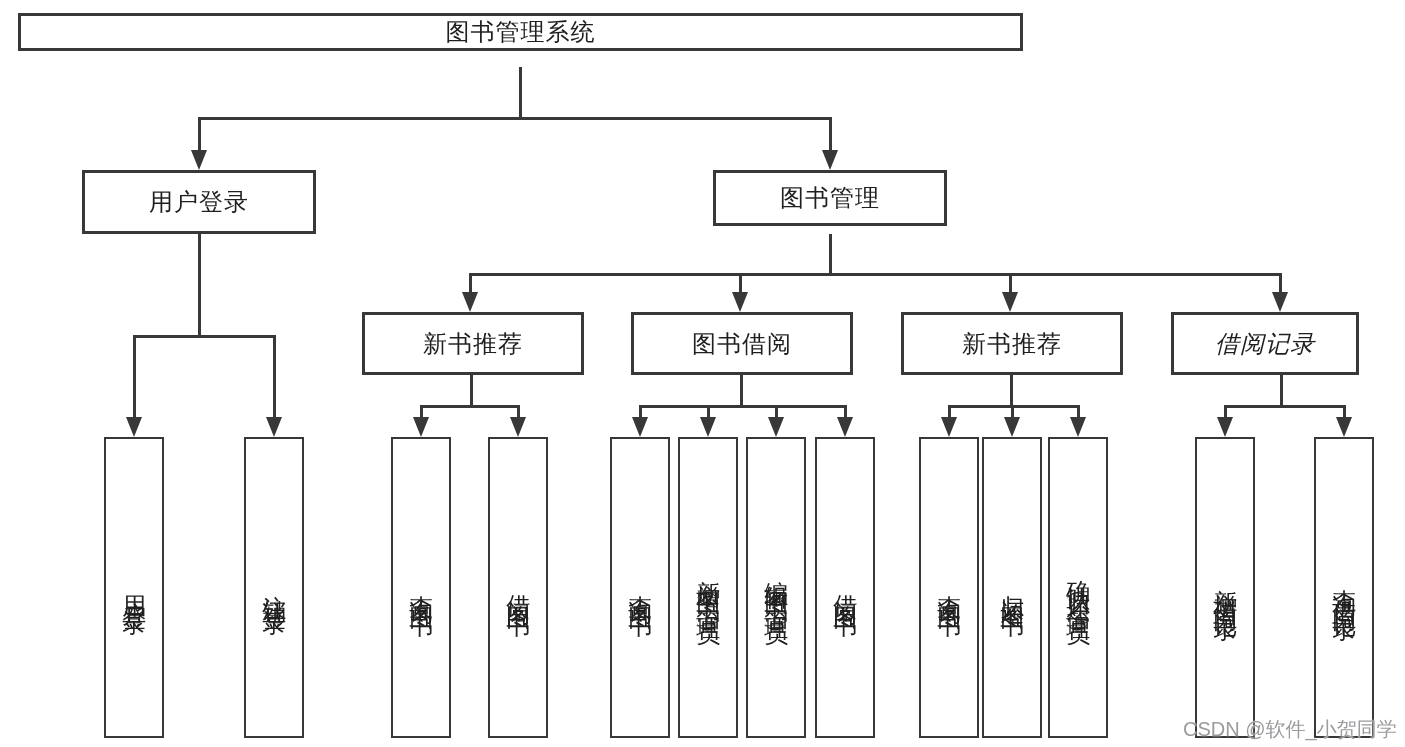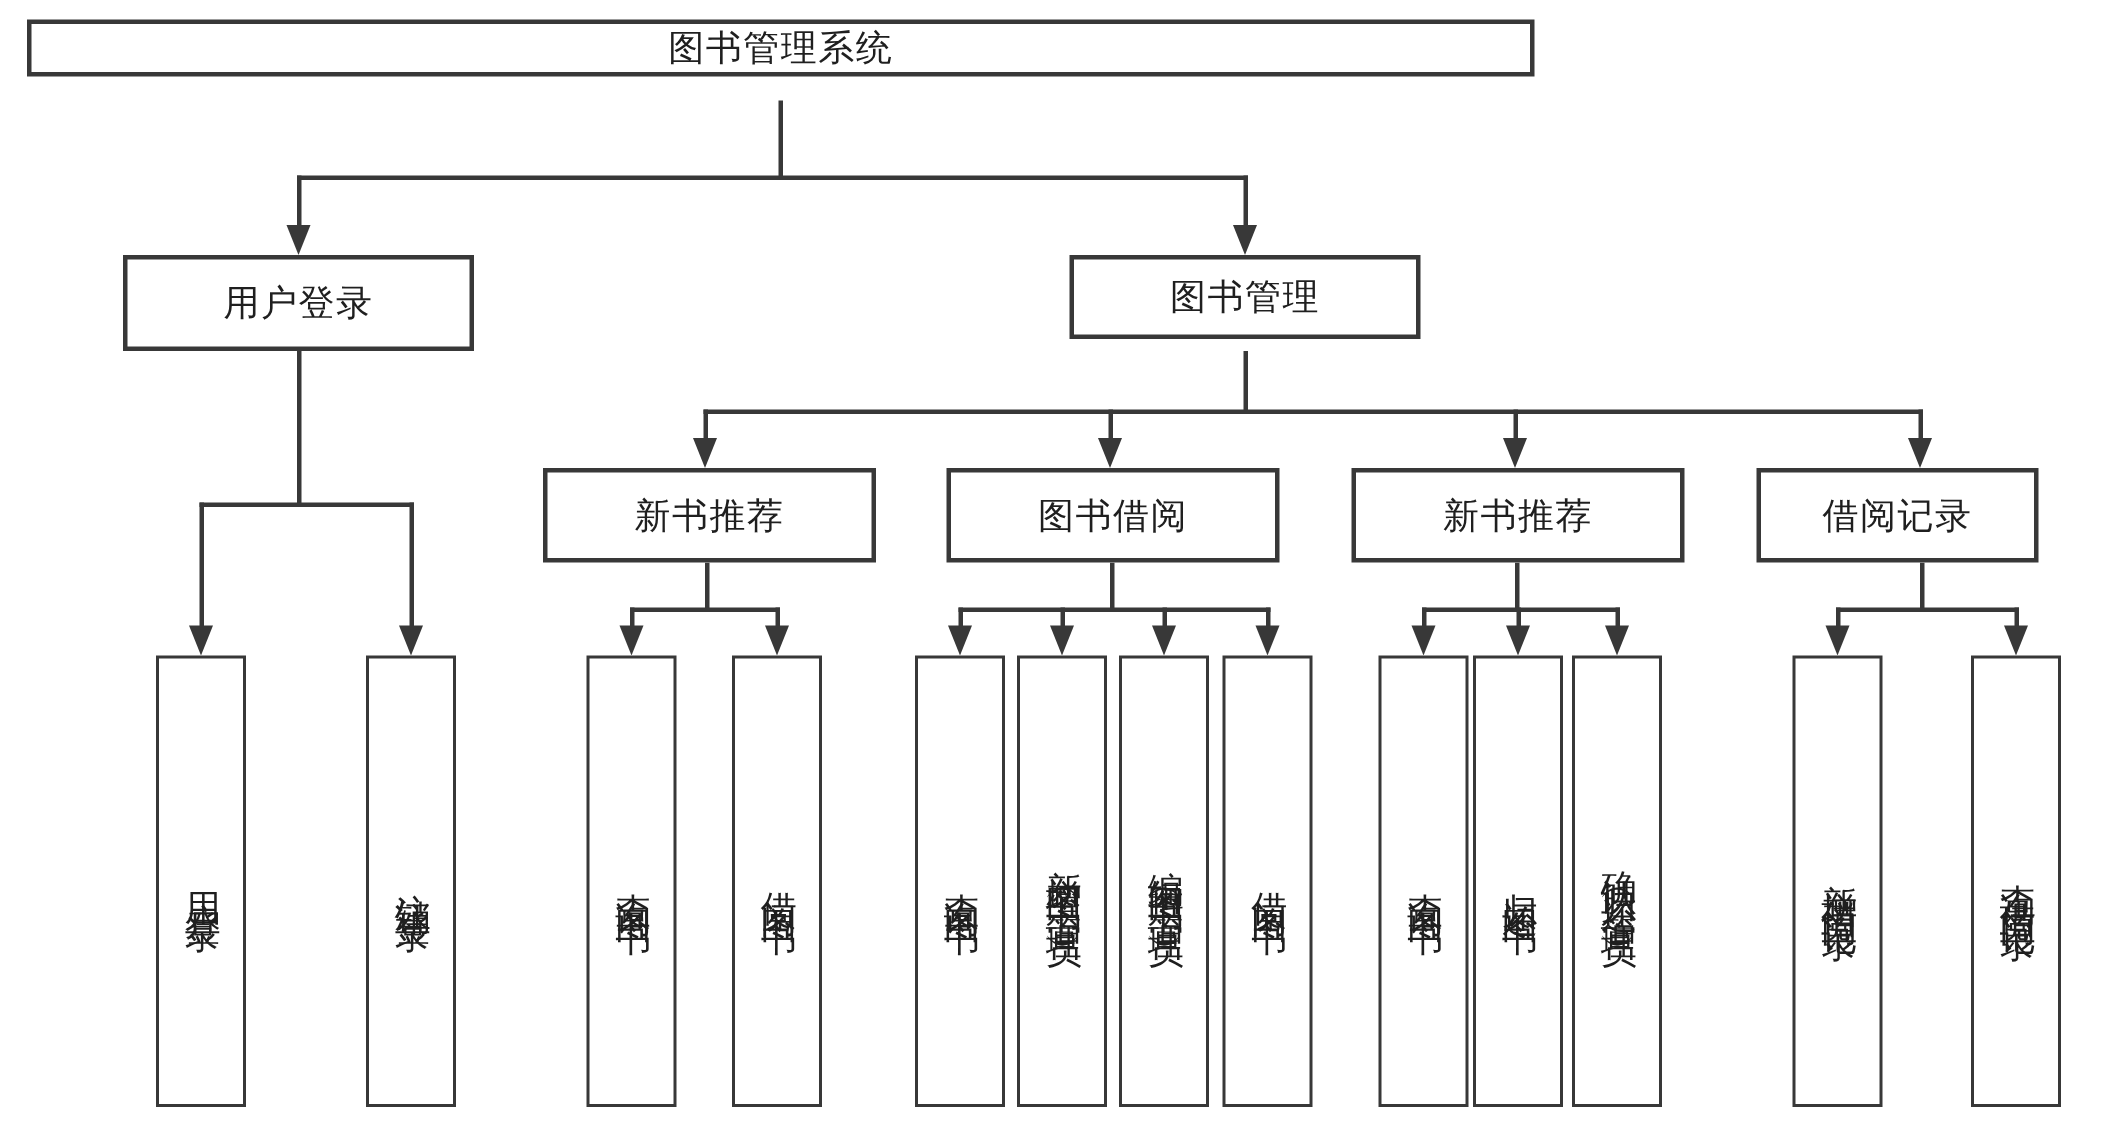--- a/index.html
+++ b/index.html
@@ -115,21 +115,21 @@
 
   <div class="box" style="left:362px; top:312px; width:222px; height:63px;">
     <span>新书推荐</span>
   </div>
   <div class="box" style="left:631px; top:312px; width:222px; height:63px;">
     <span>图书借阅</span>
   </div>
   <div class="box" style="left:901px; top:312px; width:222px; height:63px;">
     <span>新书推荐</span>
   </div>
-  <div class="box" style="left:1171px; top:312px; width:188px; height:63px;">
+  <div class="box" style="left:1171px; top:312px; width:188px; height:63px;font-style:italic;">
     <span>借阅记录</span>
   </div>
 
   <div class="vline" style="left:470px; top:375px; height:33px;"></div>
   <div class="hline" style="left:420px; top:405px; width:100px;"></div>
   <div class="vline" style="left:420px; top:405px; height:14px;"></div>
   <div class="arrow" style="left:413px; top:417px;"></div>
   <div class="vline" style="left:517px; top:405px; height:14px;"></div>
   <div class="arrow" style="left:510px; top:417px;"></div>
 
@@ -197,14 +197,15 @@
     <span class="vtext">确认归还（管理员）</span>
   </div>
 
   <div class="box leaf" style="left:1195px;">
     <span class="vtext">新增借阅记录</span>
   </div>
   <div class="box leaf" style="left:1314px;">
     <span class="vtext">查询借阅记录</span>
   </div>
 
+  <div class="watermark">CSDN @软件_小贺同学</div>
 
 </div>
 
 </body></html>

